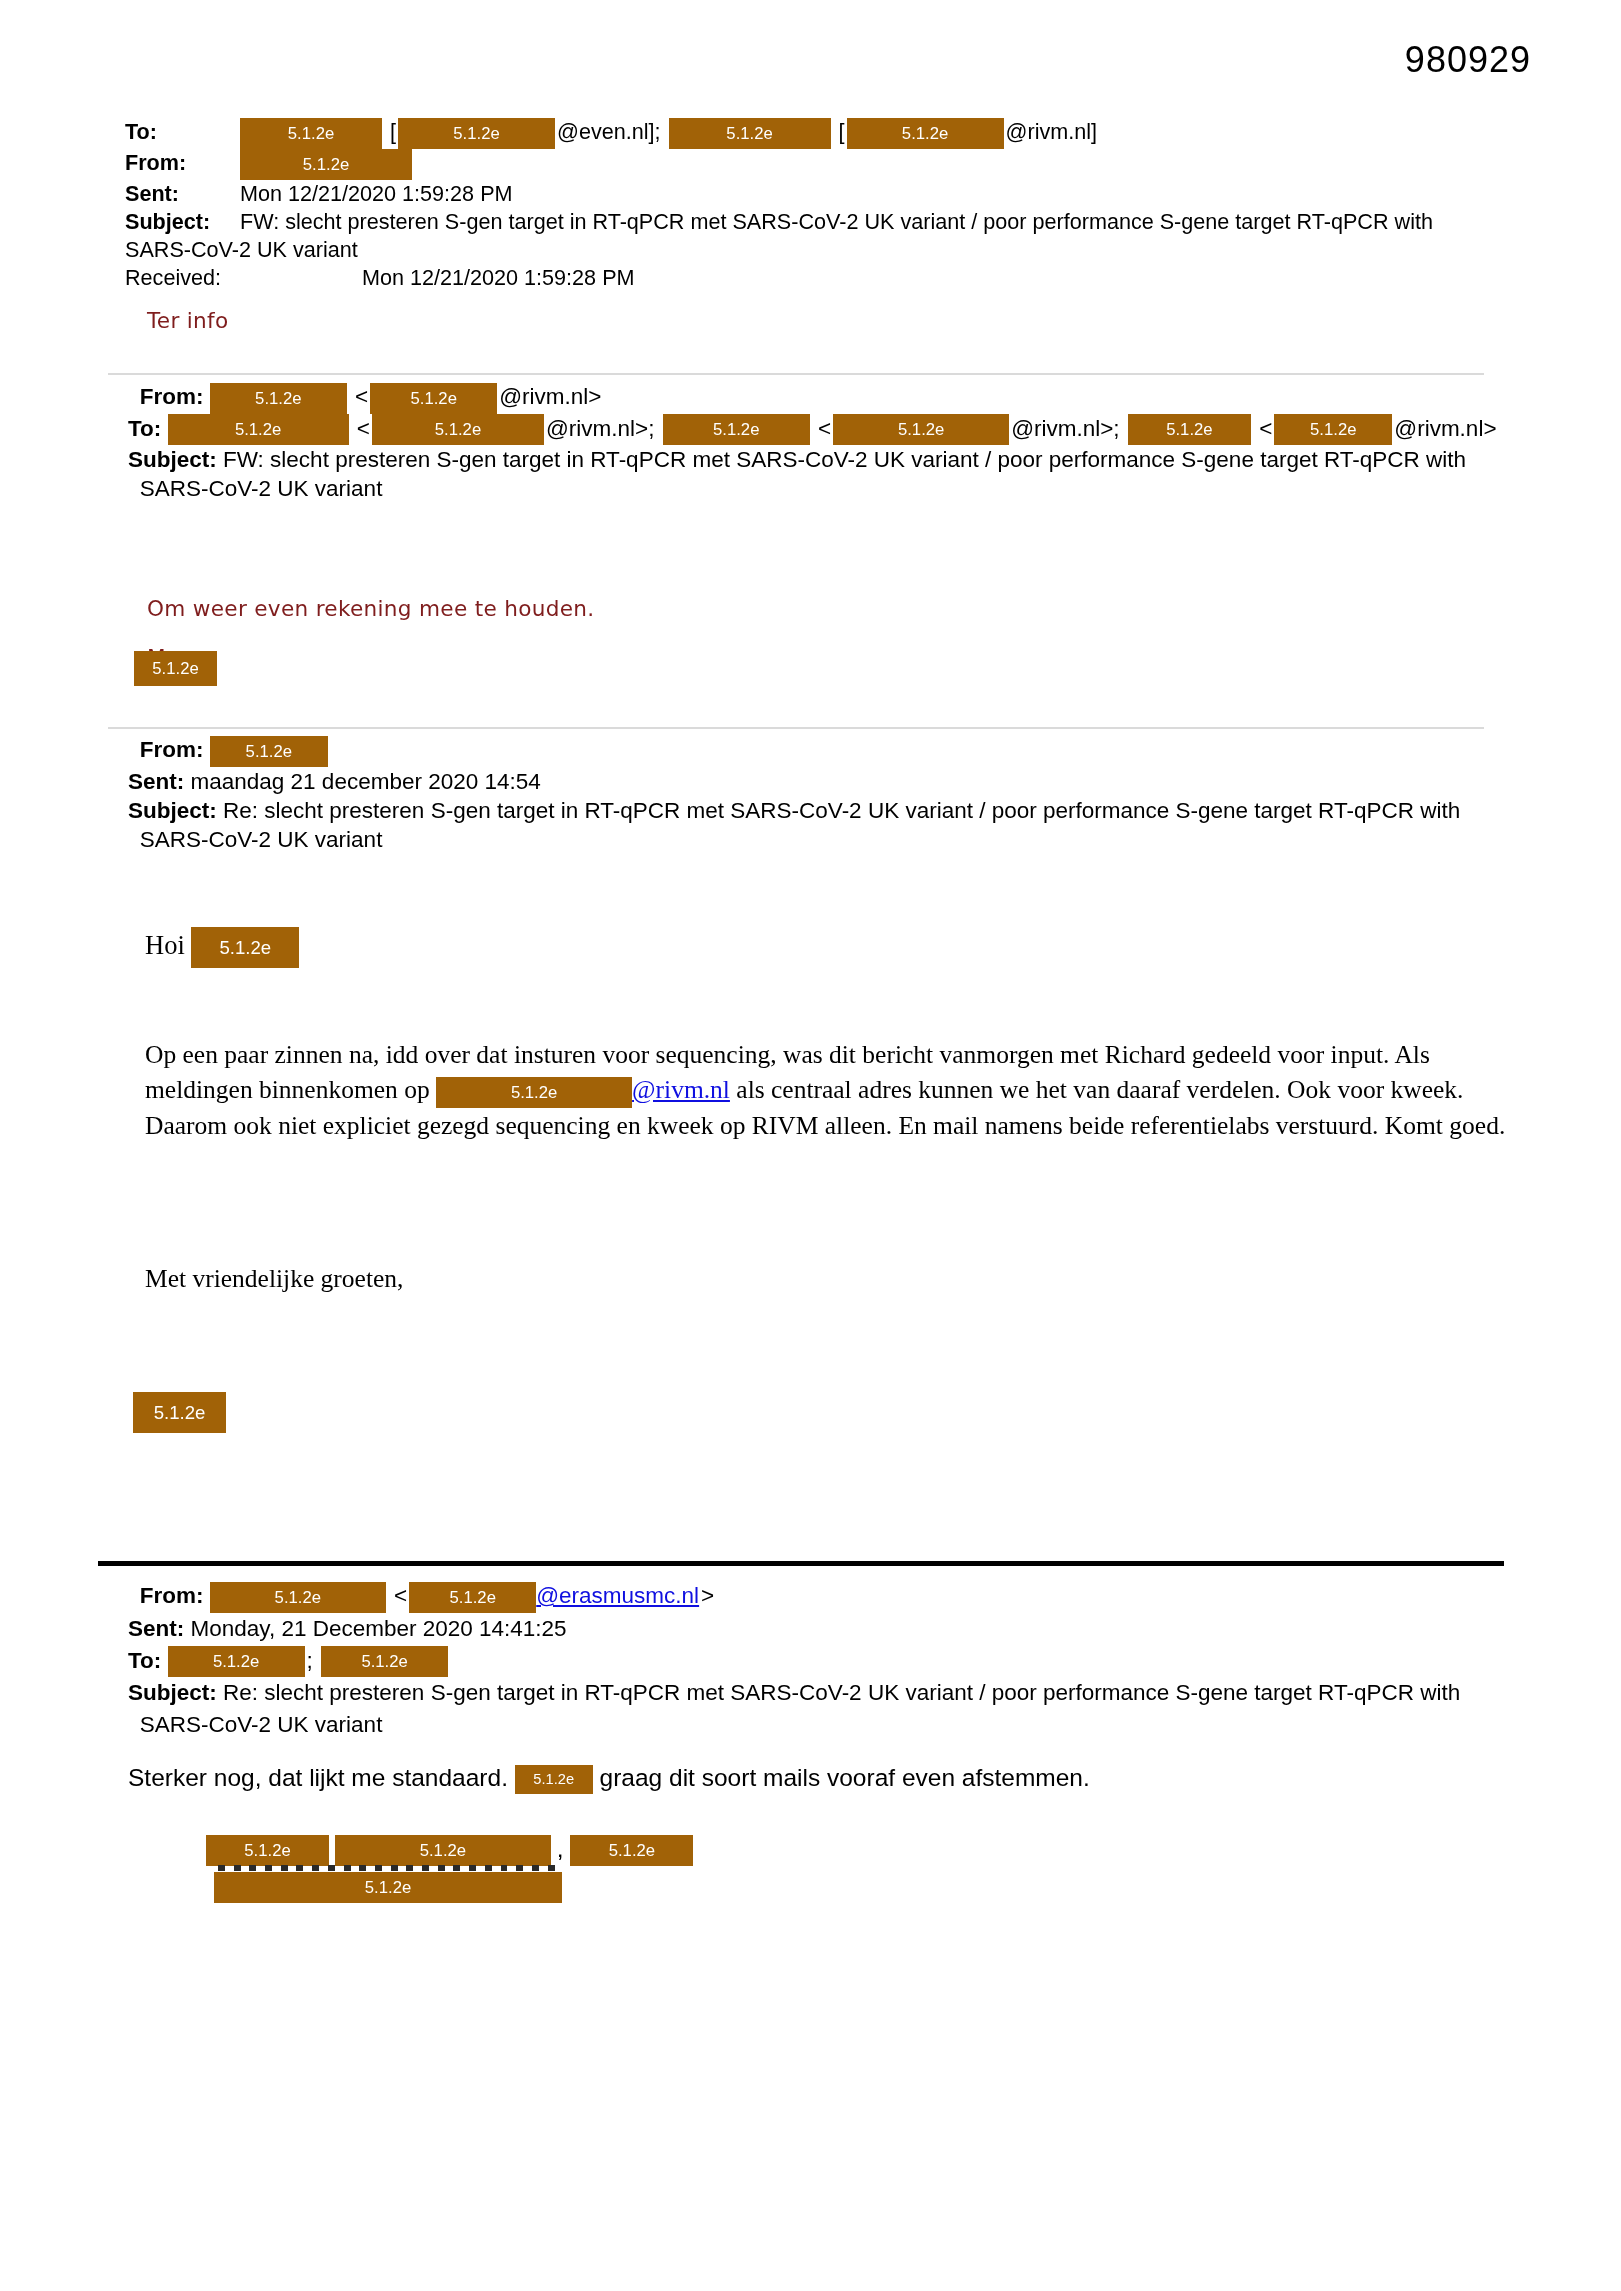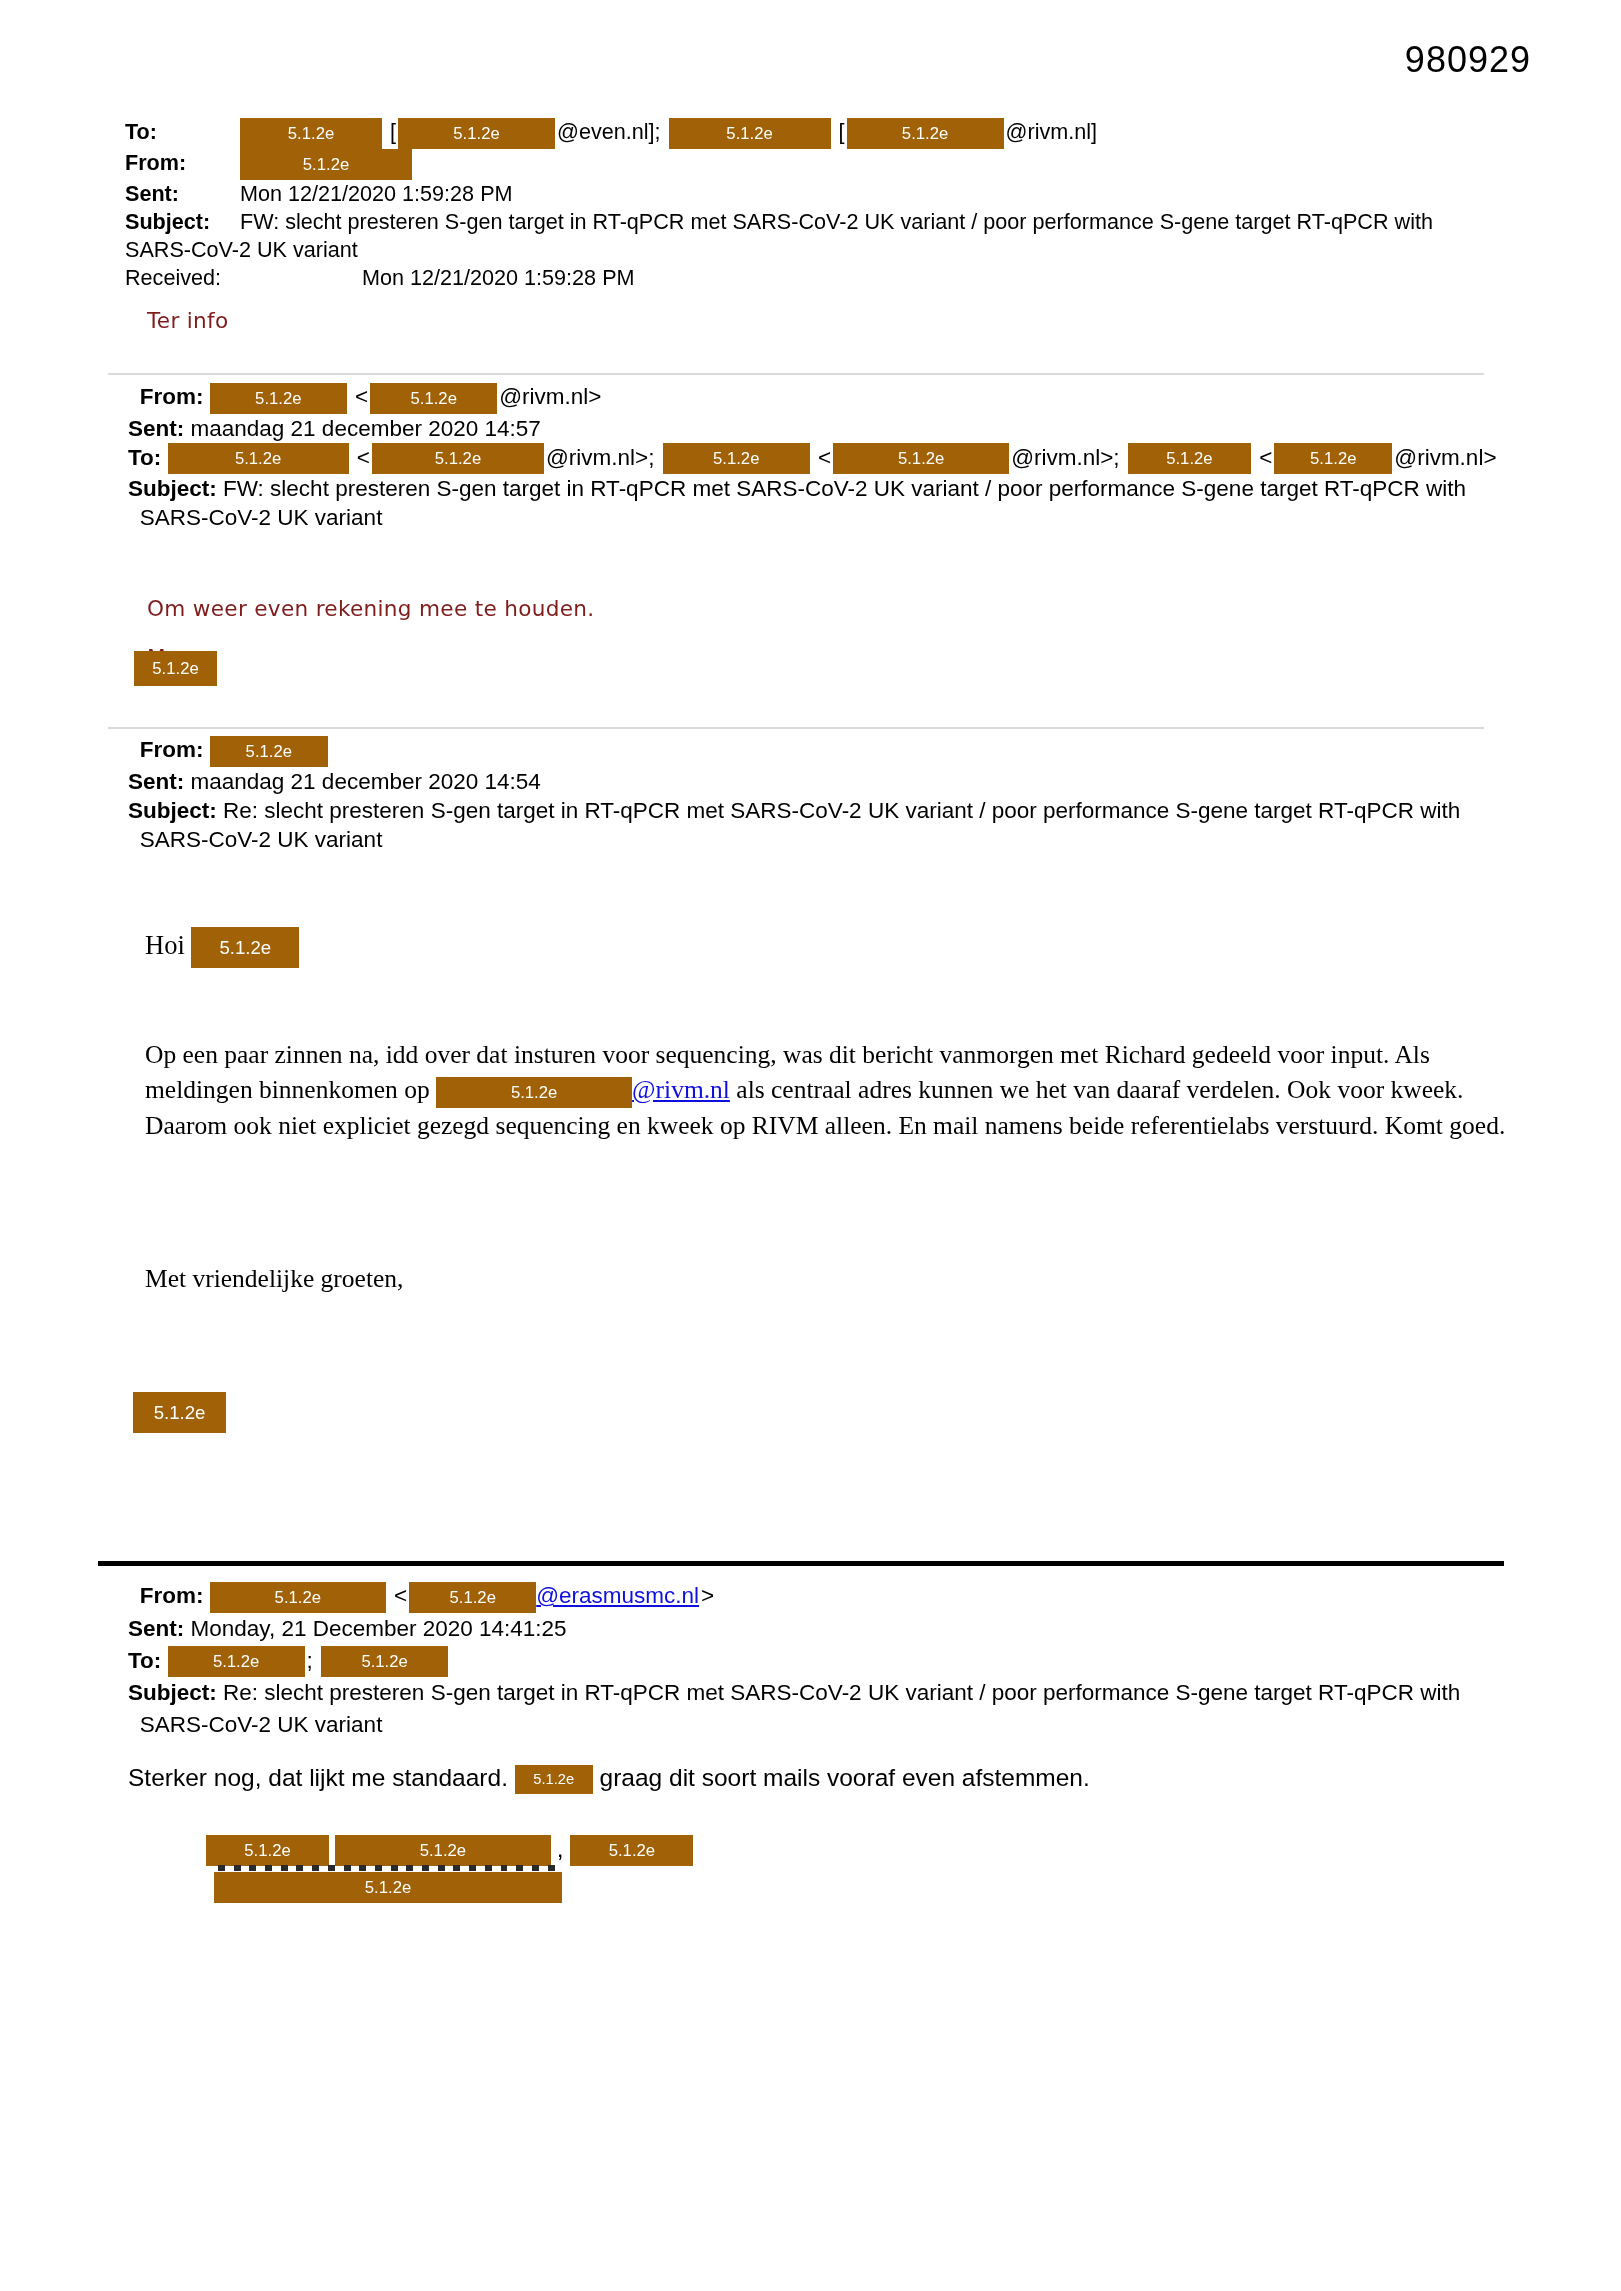--- a/index.html
+++ b/index.html
@@ -89,24 +89,20 @@
 
   <div class="hline" style="left:108px;top:373px;width:1376px;"></div>
 
   <div class="msg" style="top:382px;">
     <div class="from-row">
       <span class="lbl">From:</span>
       <span class="redact w140">5.1.2e</span>
       <span class="tok">&lt;</span><span class="redact w130">5.1.2e</span><span class="tok">@rivm.nl&gt;</span>
     </div>
     <div>
-      <span class="lbl">Sent:</span>
-      <span>maandag 21 december 2020 14:57</span>
-    </div>
-    <div>
       <span class="lbl">To:</span>
       <span class="redact w185">5.1.2e</span>
       <span class="tok">&lt;</span><span class="redact w175">5.1.2e</span><span class="tok">@rivm.nl&gt;;</span>
       <span class="redact w150">5.1.2e</span>
       <span class="tok">&lt;</span><span class="redact w180">5.1.2e</span><span class="tok">@rivm.nl&gt;;</span>
       <span class="redact w125">5.1.2e</span>
       <span class="tok">&lt;</span><span class="redact w120">5.1.2e</span><span class="tok">@rivm.nl&gt;</span>
     </div>
     <div class="subj">
       <span class="lbl">Subject:</span>

